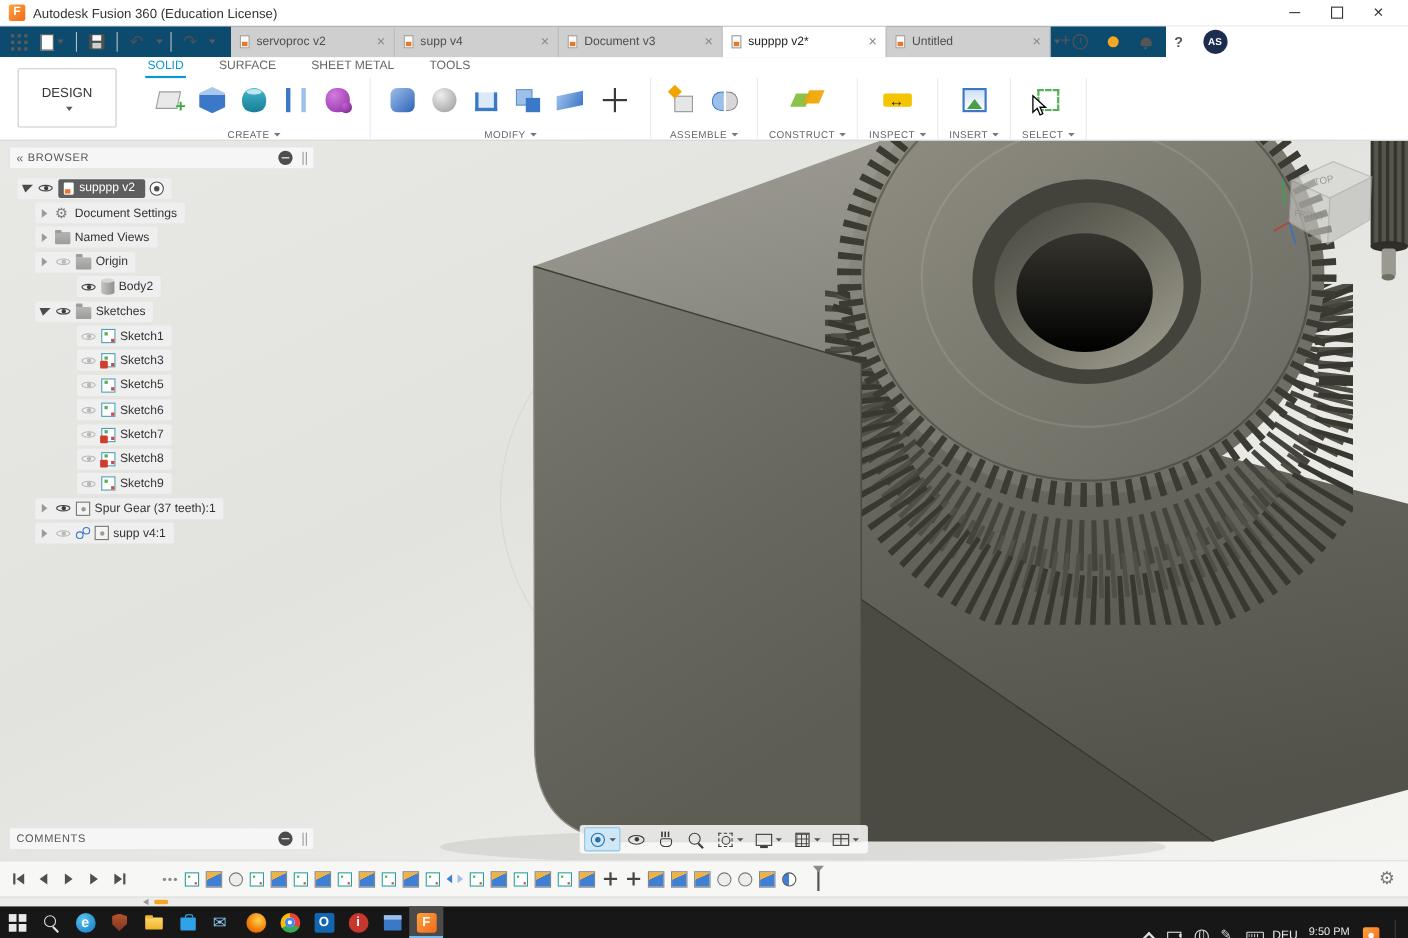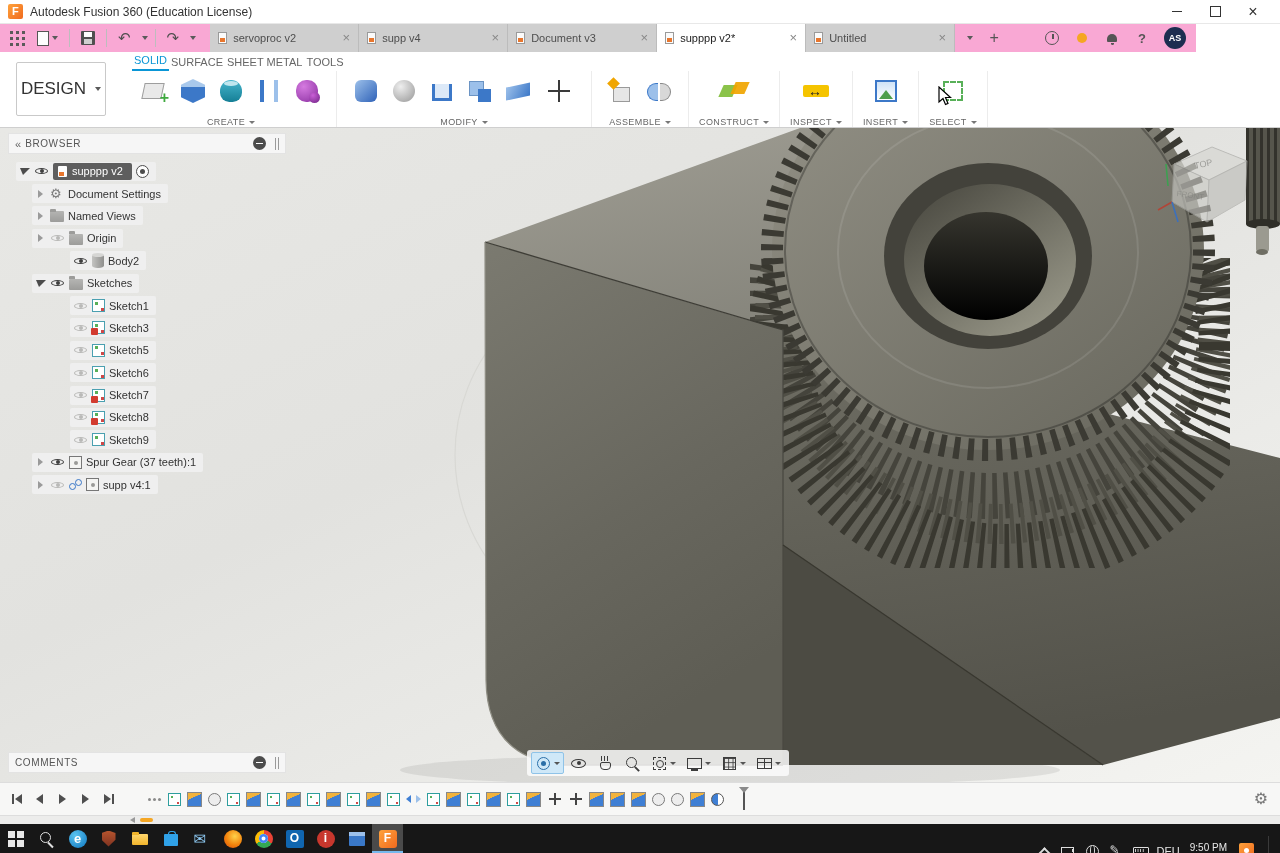--- a/index.html
+++ b/index.html
@@ -10,21 +10,21 @@
   .fusion-logo{width:15px;height:15px;border-radius:2px;background:linear-gradient(135deg,#ffa23c,#f06a1e);margin-right:7px;position:relative;}
   .fusion-logo::before{content:"F";position:absolute;left:4px;top:1px;color:#fff;font-size:11px;font-weight:bold;}
   .tb-title{font-size:12px;color:#333;}
   .win-controls{margin-left:auto;display:flex;height:24px;}
   .win-btn{width:38px;height:24px;display:flex;align-items:center;justify-content:center;color:#333;font-size:13px;}
   .win-min::before{content:"";width:10px;height:1.5px;background:#333;}
   .win-max::before{content:"";width:9px;height:9px;border:1.2px solid #333;}
   .win-close::before{content:"×";font-size:16px;line-height:10px;}
 
   
-  .tabbar{position:absolute;top:24px;left:0;width:1196px;height:28px;background:#f9a8d4;display:flex;align-items:stretch;}
+  .tabbar{position:absolute;top:24px;left:0;width:1060px;height:28px;background:#0c4a6e;display:flex;align-items:stretch;}
   .quickbar{display:flex;align-items:center;gap:4px;padding:0 6px;}
   .qb{display:flex;align-items:center;justify-content:center;height:24px;padding:0 4px;}
   .qb-sep{width:1px;height:18px;background:#bdbdbd;margin:0 3px;}
   .qb-grid{width:15px;height:15px;position:relative;}
   .qb-grid::before{content:"";position:absolute;left:0;top:0;width:3px;height:3px;background:#5a5a5a;box-shadow:6px 0 #5a5a5a,12px 0 #5a5a5a,0 6px #5a5a5a,6px 6px #5a5a5a,12px 6px #5a5a5a,0 12px #5a5a5a,6px 12px #5a5a5a,12px 12px #5a5a5a;}
   .qb-file{width:12px;height:15px;border:1.2px solid #555;background:#fdfdfd;position:relative;}
   .qb-save{width:14px;height:14px;background:#4f4f4f;border-radius:1px;position:relative;}
   .qb-save::before{content:"";position:absolute;left:3px;top:1px;width:8px;height:5px;background:#fdfdfd;}
   .qb-save::after{content:"";position:absolute;left:3px;bottom:1px;width:8px;height:5px;background:#cfcfcf;}
   .qb-undo::before{content:"↶";font-size:15px;color:#4f4f4f;}
@@ -46,22 +46,22 @@
   .tri-job::before{content:"";width:12px;height:12px;border:1.5px solid #555;border-radius:50%;}
   .tri-job::after{content:"";position:absolute;left:8px;top:4px;width:1.5px;height:5px;background:#555;}
   .tri-status::before{content:"";width:10px;height:10px;border-radius:50%;background:#f5a623;}
   .tri-bell::before{content:"";width:10px;height:8px;background:#555;border-radius:5px 5px 1px 1px;}
   .tri-bell::after{content:"";position:absolute;bottom:1px;left:6.5px;width:3px;height:2px;border-radius:0 0 2px 2px;background:#555;}
   .tri-help::before{content:"?";font-size:13px;font-weight:bold;color:#555;}
   .avatar{width:22px;height:22px;border-radius:50%;background:#1d2d50;color:#fff;font-size:9px;font-weight:bold;display:flex;align-items:center;justify-content:center;}
 
   
   .ribbon{position:absolute;top:52px;left:0;width:1280px;height:76px;background:#ffffff;border-bottom:1px solid #cfcfcf;}
-  .design-box{position:absolute;left:16px;top:10px;width:90px;height:54px;border:1px solid #c9c9c9;border-radius:2px;display:flex;align-items:center;justify-content:center;gap:6px;font-size:17px;color:#333;background:#fff;}
-  .rtabs{position:absolute;left:132px;top:0;height:19px;display:flex;align-items:flex-end;}
+  .design-box{position:absolute;left:16px;top:10px;width:90px;height:54px;border:1px solid #c9c9c9;border-radius:2px;display:flex;align-items:center;justify-content:center;gap:6px;font-size:12px;color:#333;background:#fff;flex-direction:column;}
+  .rtabs{position:absolute;left:132px;top:0;height:19px;display:flex;gap:28px;align-items:flex-start;}
   .rtab{font-size:11px;color:#666;padding:2px 2px 3px;}
   .rtab.active{color:#0a96d6;border-bottom:2px solid #0a96d6;}
   .rgroups{position:absolute;left:126px;top:19px;right:0;height:56px;display:flex;}
   .rgroup{display:flex;flex-direction:column;align-items:center;justify-content:space-between;border-right:1px solid #ececec;padding:0 10px;}
   .ricons{display:flex;align-items:center;height:40px;}
   .rlabel{font-size:9px;color:#666;letter-spacing:.4px;margin-top:1px;display:flex;align-items:center;}
   .rlabel::after{content:"";width:0;height:0;border-left:3px solid transparent;border-right:3px solid transparent;border-top:3.5px solid #777;margin-left:4px;}
   .ricon{width:28px;height:28px;margin:0 5px;position:relative;}
   .ri-create-sketch::before{content:"";position:absolute;left:2px;top:6px;width:18px;height:14px;background:#e9e9e9;border:1px solid #9e9e9e;transform:skewX(-12deg);}
   .ri-create-sketch::after{content:"+";position:absolute;right:0;bottom:-2px;color:#3fa93f;font-size:16px;font-weight:bold;}

